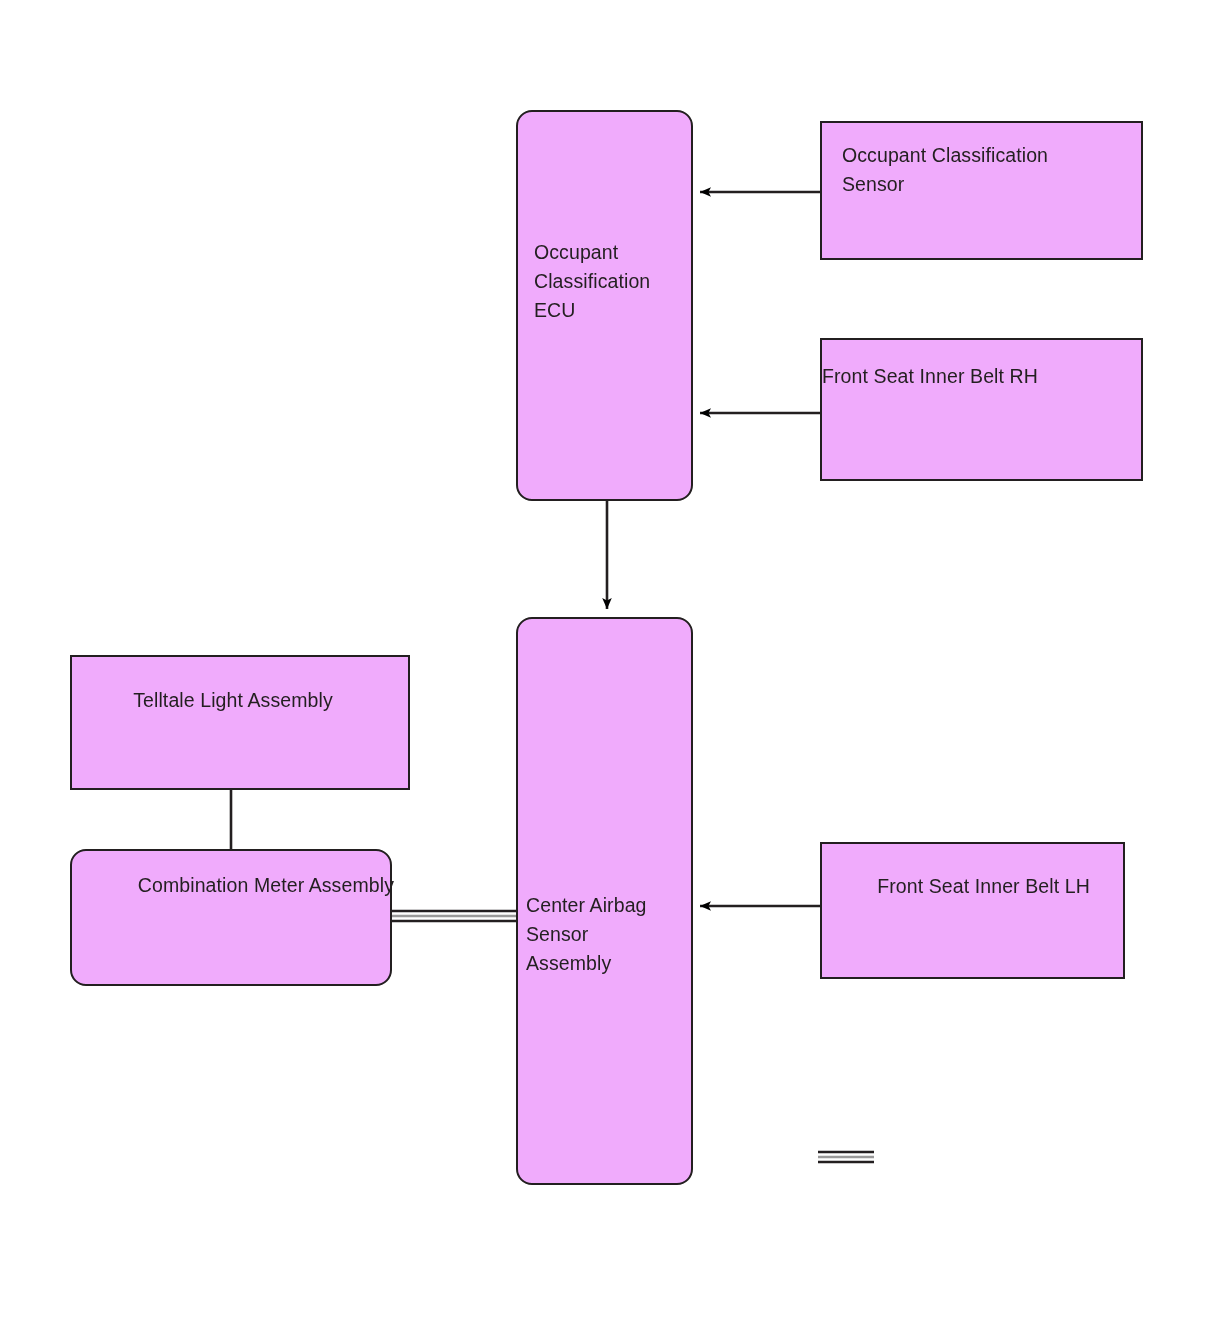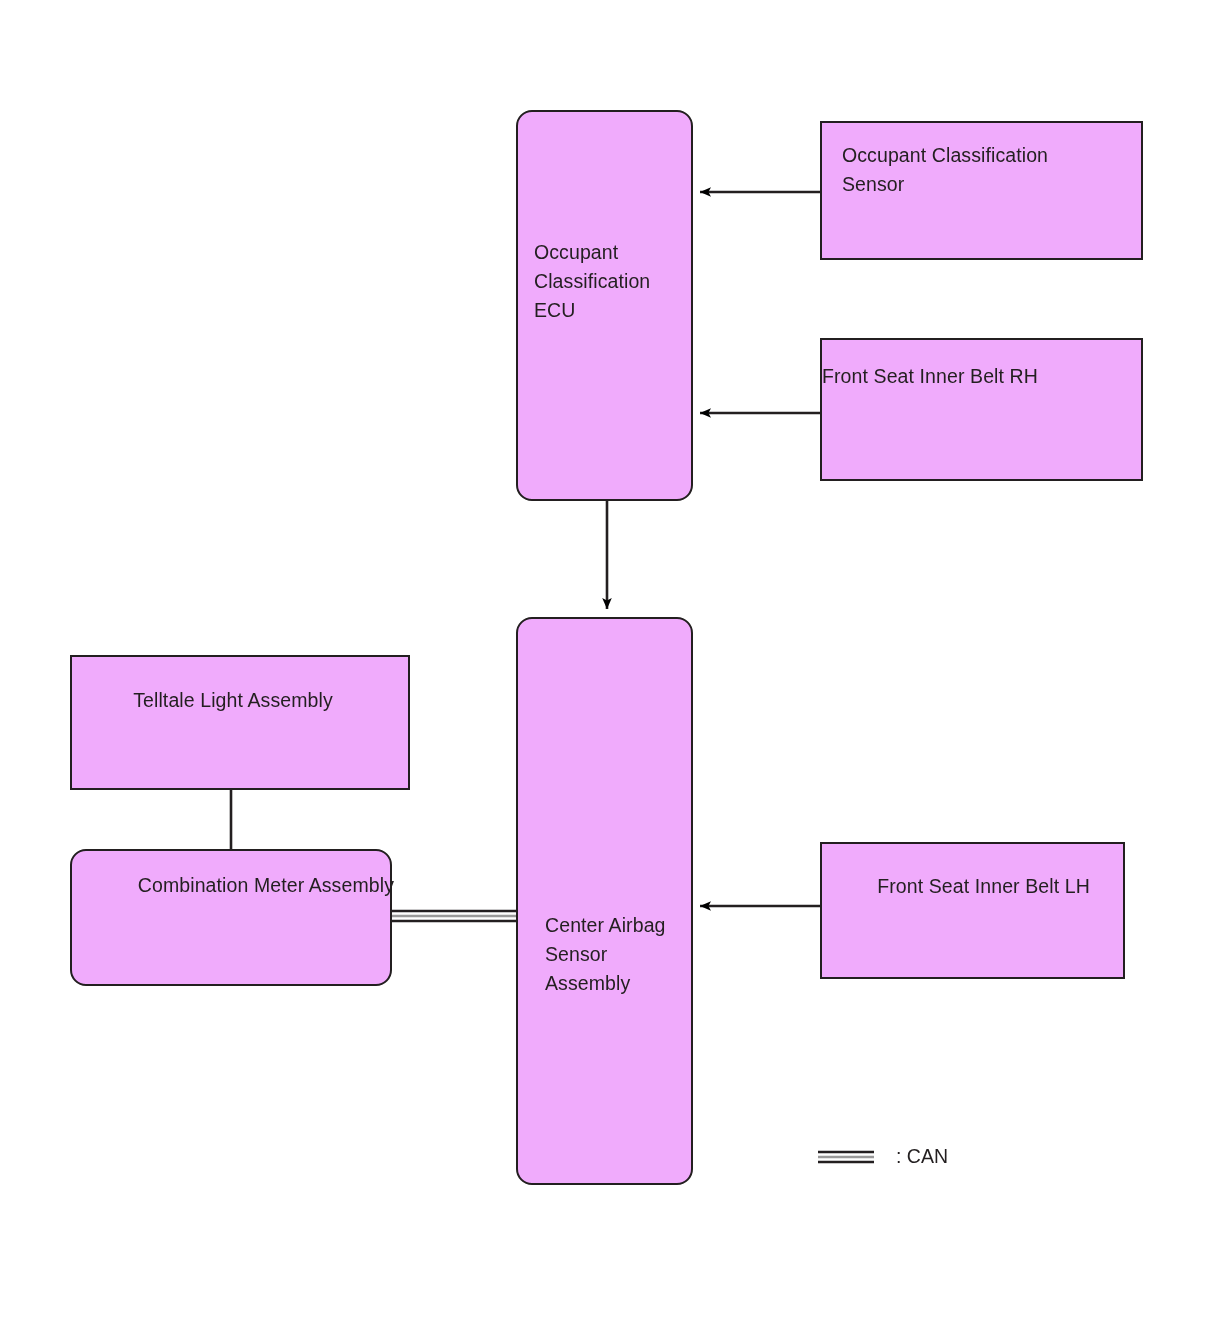--- a/index.html
+++ b/index.html
@@ -53,21 +53,21 @@
   #occ-sensor     { left: 820px; top: 121px;  width: 323px; height: 139px; }
   #occ-sensor .nodetext { left: 20px; top: 18px; }
 
   #belt-rh        { left: 820px; top: 338px;  width: 323px; height: 143px; }
   #belt-rh .nodetext    { left: 0px; top: 22px; width: 323px; text-align: left; }
 
   #belt-lh        { left: 820px; top: 842px;  width: 305px; height: 137px; }
   #belt-lh .nodetext    { left: 0px; top: 28px; width: 323px; text-align: center; }
 
   #center-airbag  { left: 516px; top: 617px;  width: 177px; height: 568px; }
-  #center-airbag .nodetext { left: 27px; top: 272px; margin-top: 20px; }
+  #center-airbag .nodetext { left: 8px; top: 272px; }
 
   #telltale       { left: 70px;  top: 615px;  width: 340px; height: 135px; margin-top: 40px; }
   #telltale .nodetext   { left: 0px; top: 29px; width: 322px; text-align: center; }
 
   #combo-meter    { left: 70px;  top: 849px;  width: 322px; height: 137px; }
   #combo-meter .nodetext{ left: 0px; top: 20px; width: 322px; text-align: right; }
 
   
   #legend {
     position: absolute;
@@ -163,17 +163,14 @@
   </div>
 
   <div class="node" id="telltale">
     <div class="nodetext">Telltale Light Assembly</div>
   </div>
 
   <div class="node rounded" id="combo-meter">
     <div class="nodetext">Combination Meter Assembly</div>
   </div>
 
-  <div id="legend">
-    <div class="legend-label">: CAN</div>
-  </div>
 
 </div>
 
 </body></html>

